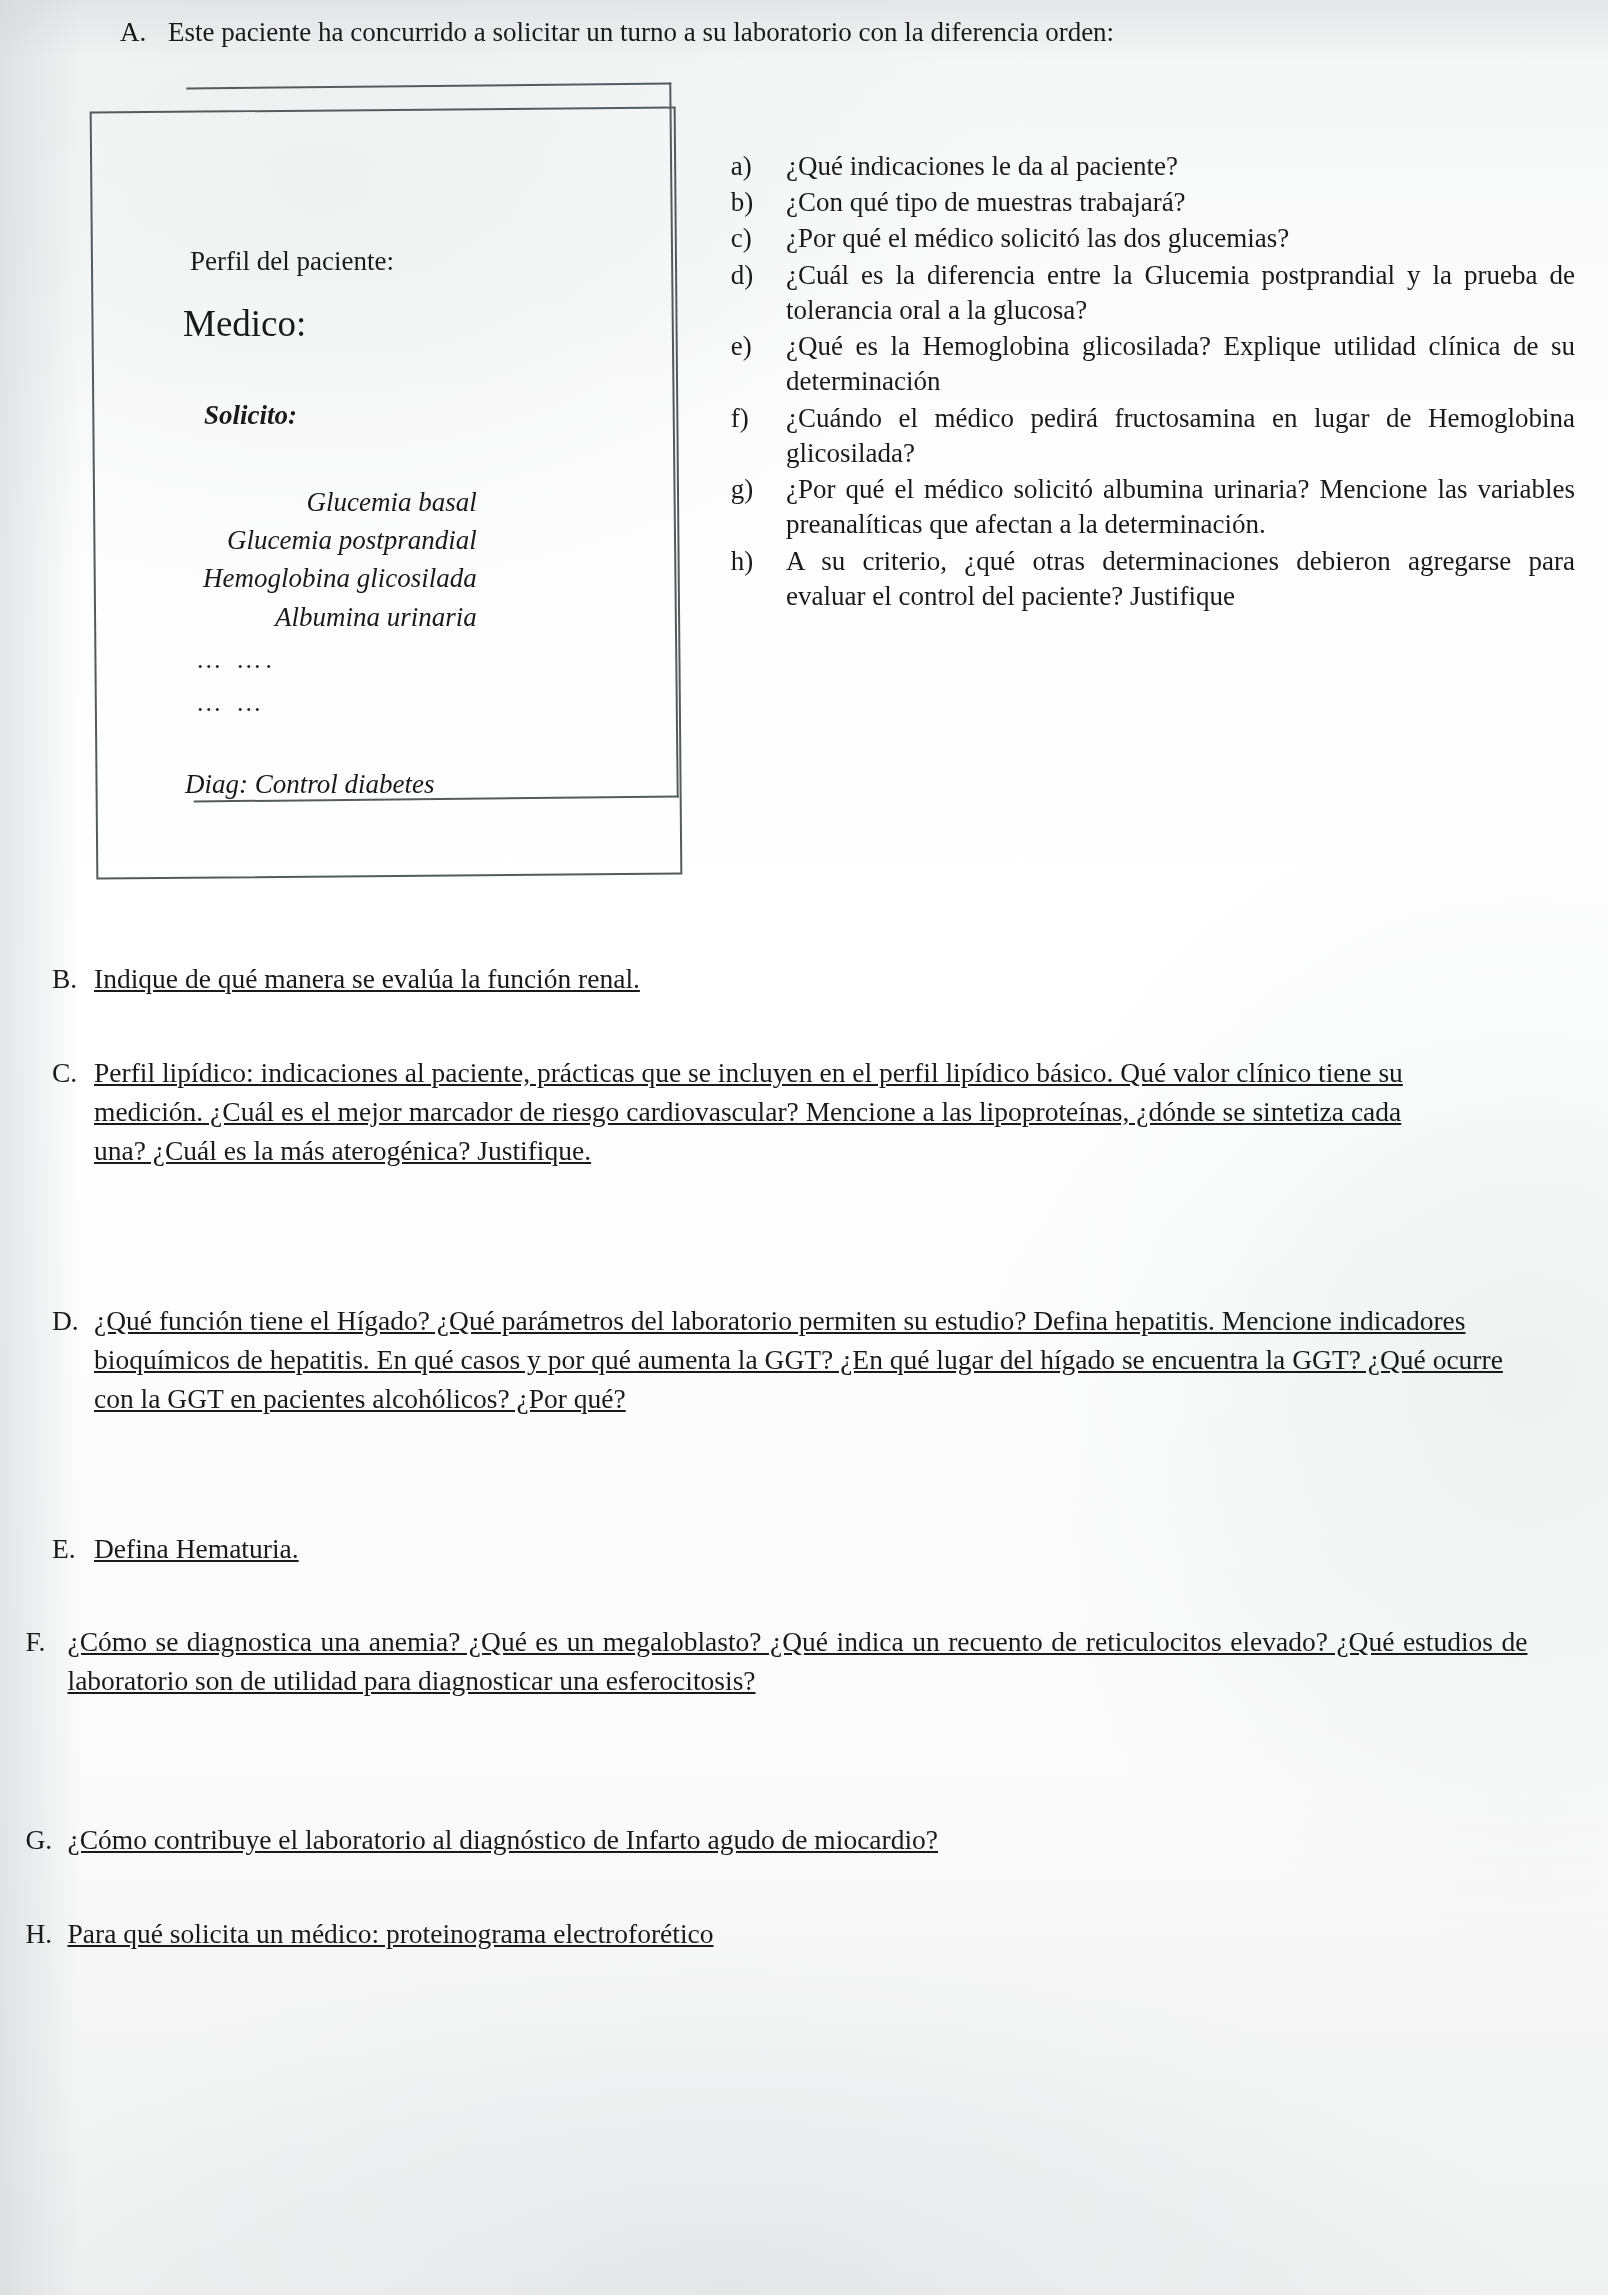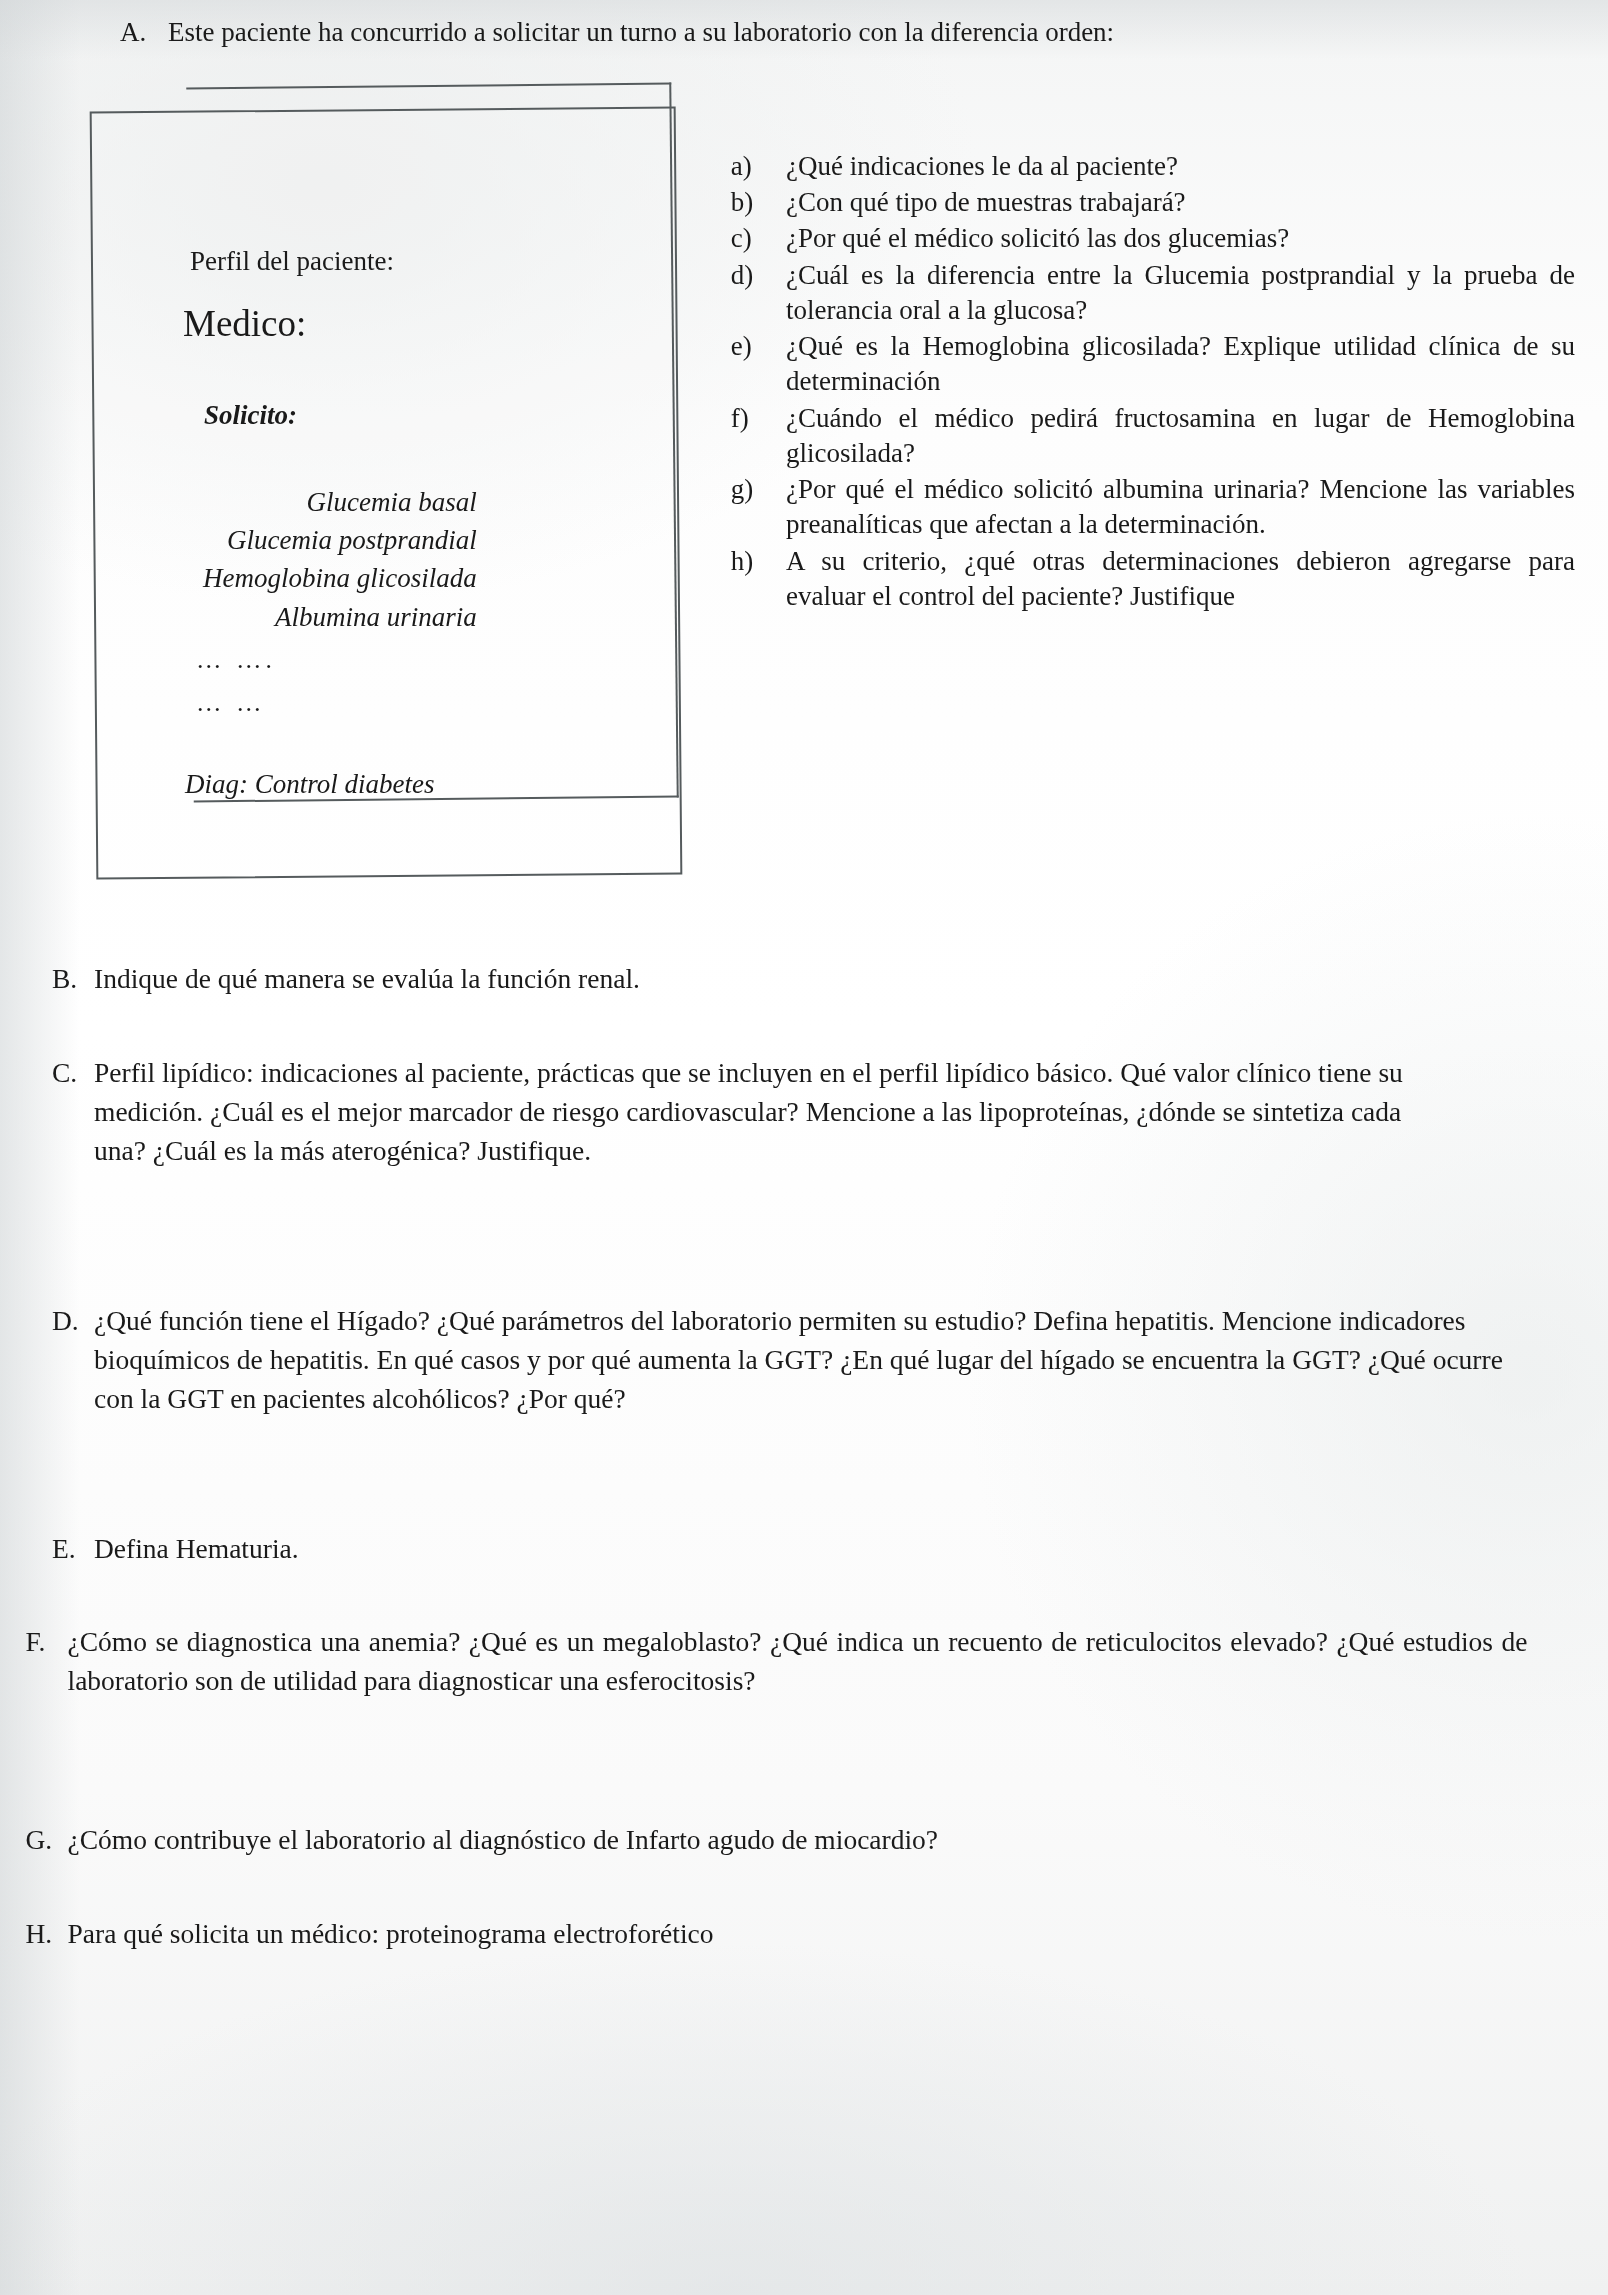--- a/index.html
+++ b/index.html
@@ -131,20 +131,21 @@
     line-height: 1.42;
   }
   .block .letter {
     position: absolute;
     left: 0;
     top: 0;
   }
   .block .body {
     display: block;
     margin-left: 42px;
+    text-decoration: underline;
   }
   .block.justify .body { text-align: justify; }
 
   #section-b { left: 52px; top: 959px; width: 1441px; }
   #section-c { left: 52px; top: 1053px; width: 1361px; }
   #section-d { left: 52px; top: 1301px; width: 1462px; }
   #section-e { left: 52px; top: 1529px; width: 1341px; }
   #section-f { left: 25.5px; top: 1622px; width: 1502px; }
   #section-g { left: 25.5px; top: 1820px; width: 1502px; }
   #section-h { left: 25.5px; top: 1914px; width: 1502px; }

